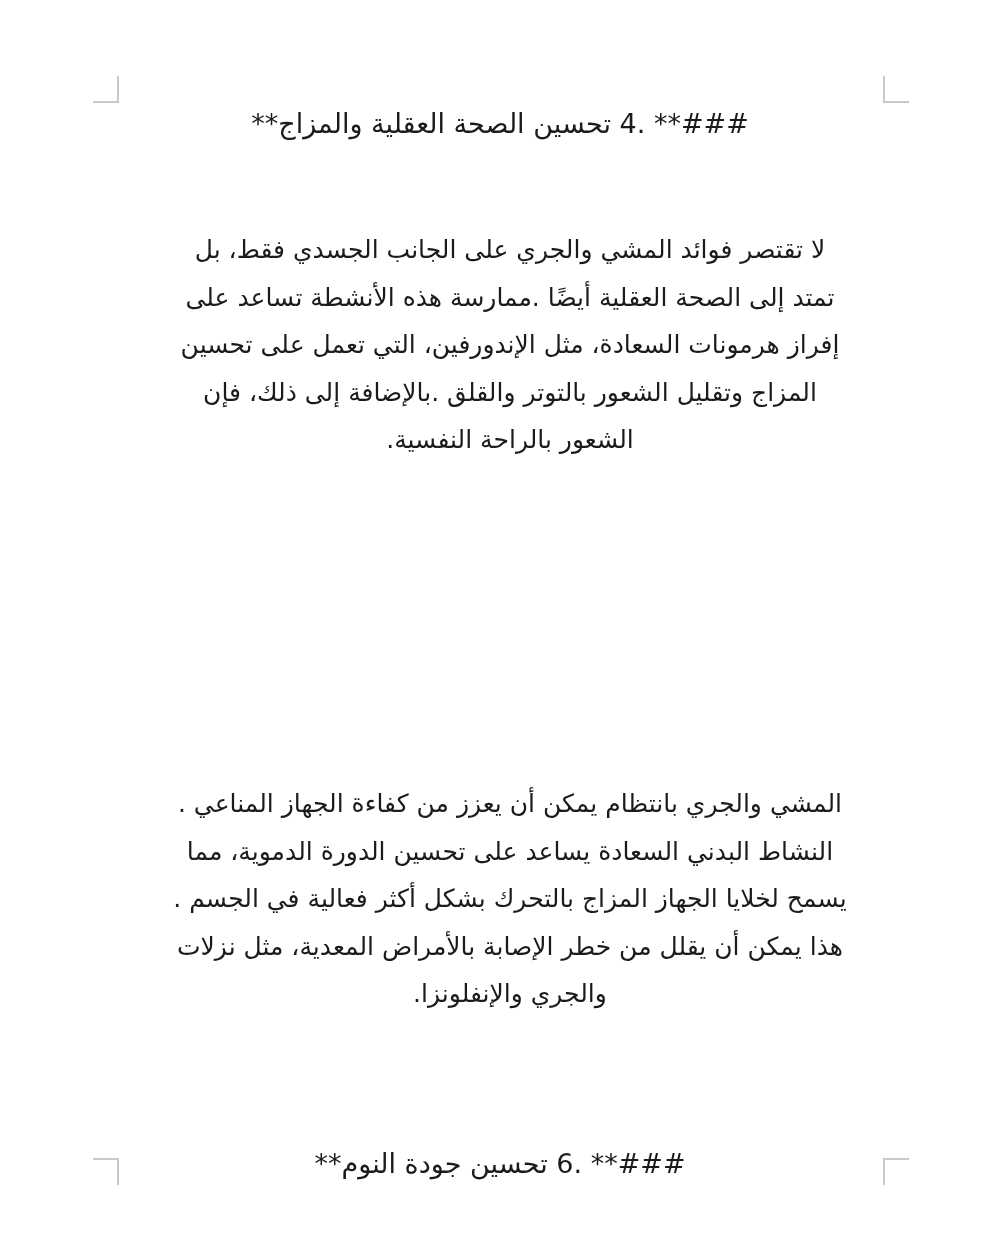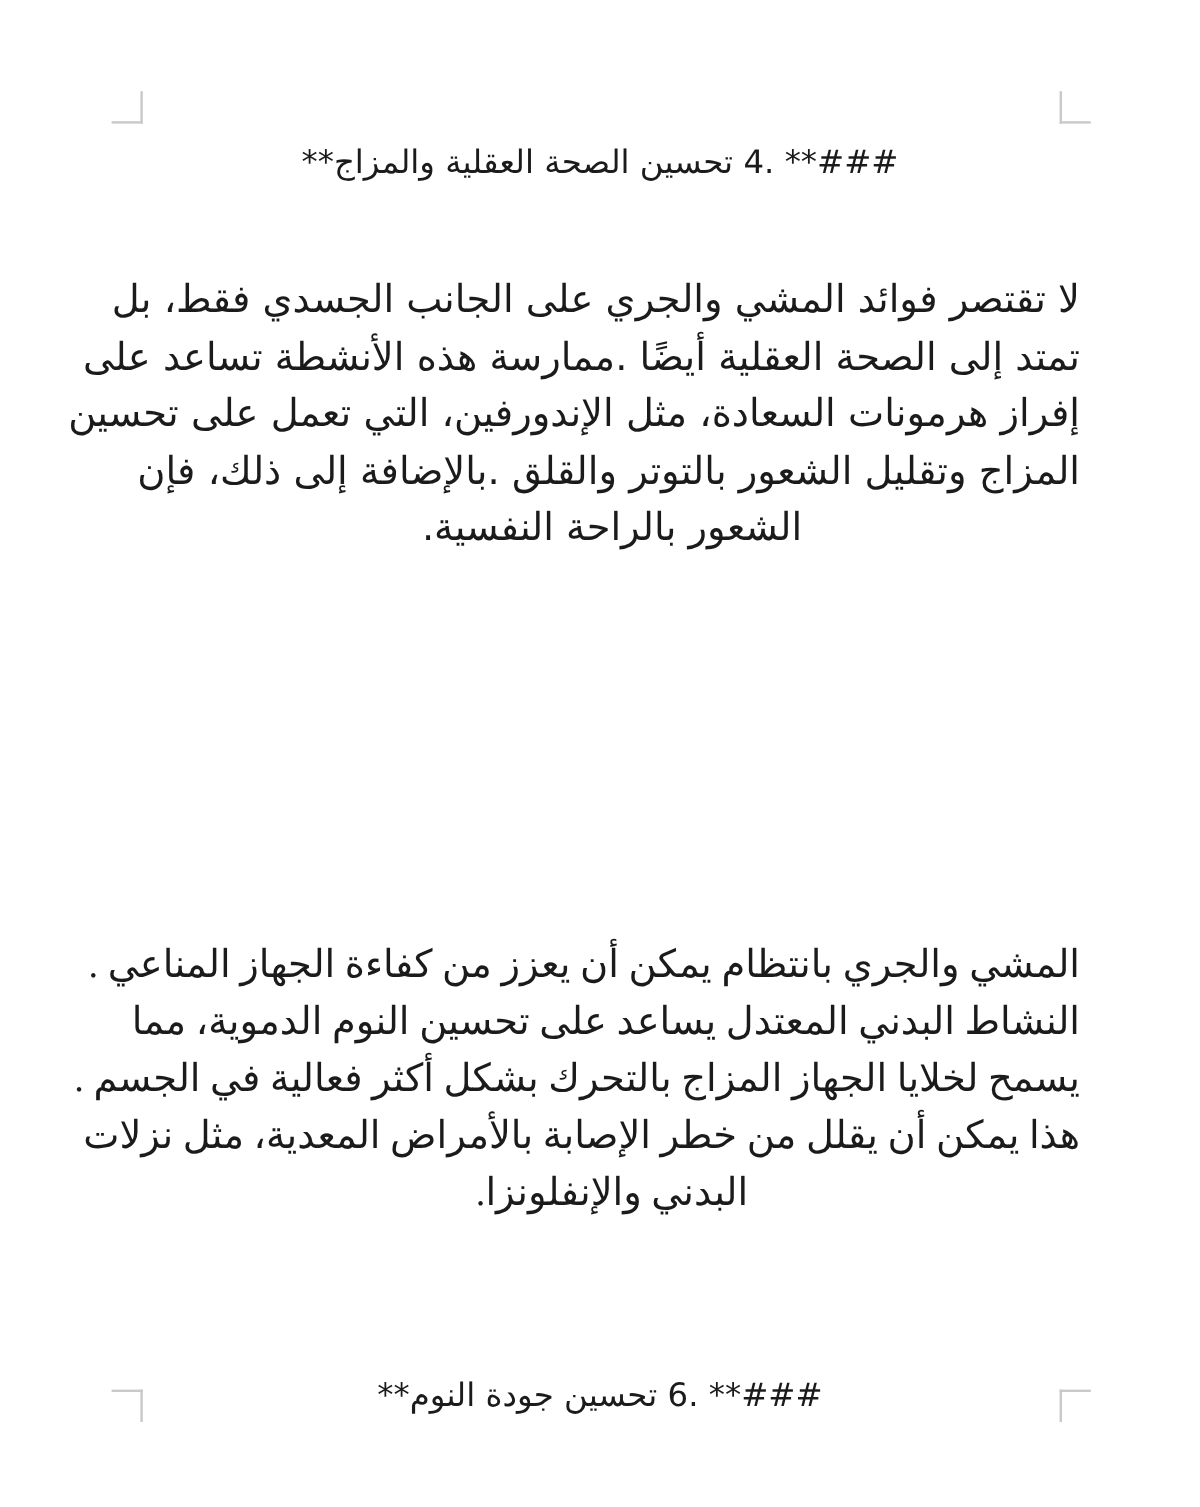--- a/index.html
+++ b/index.html
@@ -44,31 +44,31 @@
       font-size: 27px;
       line-height: 40px;
       white-space: nowrap;
     }
     .para {
       position: absolute;
       left: 120px;
       width: 780px;
       direction: rtl;
       text-align: center;
-      font-size: 32px;
+      font-size: 25px;
       line-height: 47.5px;
     }
     .para .line {
       display: block;
       white-space: nowrap;
     }
-    #h4 { top: 104px; margin-top: 12px; }
+    #h4 { top: 104px; }
     #p4 { top: 226px; }
     #h5 { top: 657px; }
-    #p5 { top: 780px; font-family: Liberation Serif, serif; }
+    #p5 { top: 780px; }
     #h6 { top: 1110px; margin-top: 34px; }
   </style>
 </head>
 <body>
 
 <div class="page">
 
   <div class="corner tl"></div>
   <div class="corner tr"></div>
   <div class="corner bl"></div>
@@ -80,21 +80,21 @@
     <span class="line">لا تقتصر فوائد المشي والجري على الجانب الجسدي فقط، بل</span>
     <span class="line">تمتد إلى الصحة العقلية أيضًا .ممارسة هذه الأنشطة تساعد على</span>
     <span class="line">إفراز هرمونات السعادة، مثل الإندورفين، التي تعمل على تحسين</span>
     <span class="line">المزاج وتقليل الشعور بالتوتر والقلق .بالإضافة إلى ذلك، فإن</span>
     <span class="line">الشعور بالراحة النفسية.</span>
   </div>
 
 
   <div class="para" id="p5">
     <span class="line">المشي والجري بانتظام يمكن أن يعزز من كفاءة الجهاز المناعي .</span>
-    <span class="line">النشاط البدني المعتدل يساعد على تحسين النوم الدموية، مما</span>
+    <span class="line">النشاط البدني السعادة يساعد على تحسين الدورة الدموية، مما</span>
     <span class="line">يسمح لخلايا الجهاز المزاج بالتحرك بشكل أكثر فعالية في الجسم .</span>
     <span class="line">هذا يمكن أن يقلل من خطر الإصابة بالأمراض المعدية، مثل نزلات</span>
-    <span class="line">البدني والإنفلونزا.</span>
+    <span class="line">والجري والإنفلونزا.</span>
   </div>
 
   <div class="heading" id="h6">###** .6 تحسين جودة النوم**</div>
 
 </div>
 
 </body></html>

